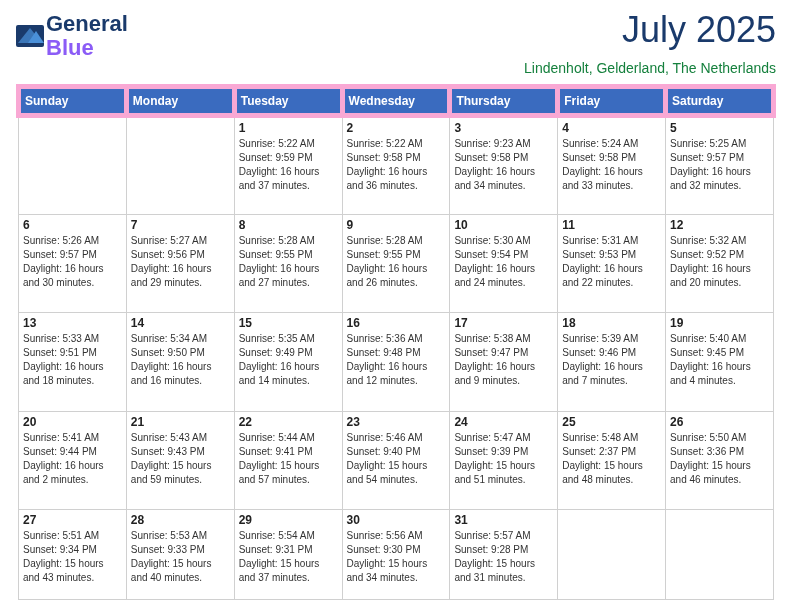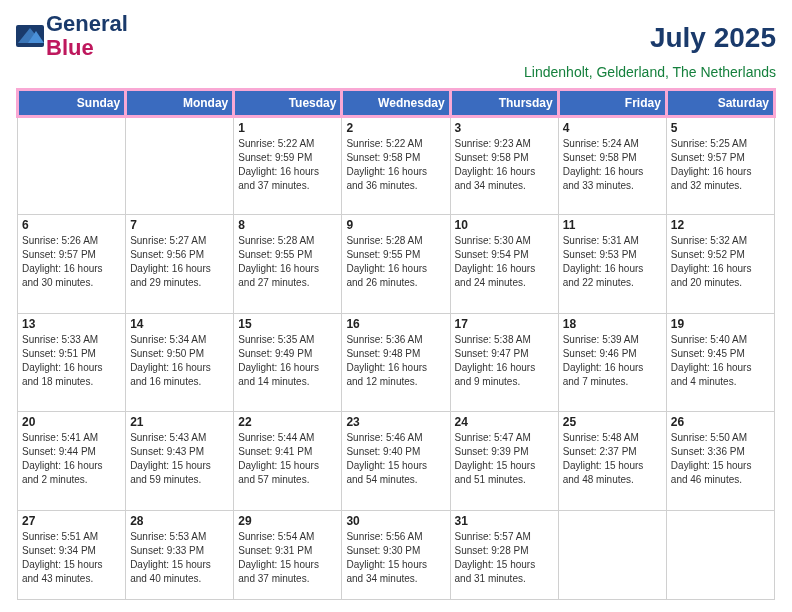--- a/index.html
+++ b/index.html
@@ -27,57 +27,56 @@
       display: flex;
       align-items: center;
     }
     .logo-text {
       font-size: 22px;
       font-weight: bold;
       color: #1a3a6b;
       line-height: 1.1;
     }
     .logo-text span {
-      color: #be185d;
+      color: #8b5cf6;
     }
     .logo-icon {
       width: 28px;
       height: 22px;
       margin-right: 2px;
     }
     .title-block {
       text-align: right;
     }
     .month-title {
-      font-size: 28px;
-      font-weight: bold;
+      font-size: 36px;
+      font-weight: normal;
       color: #1a3a6b;
       line-height: 1;
-      margin-top: 12px;
     }
     .subtitle {
       font-size: 14px;
       color: #15803d;
       margin-top: 12px;
     }
     .calendar {
       flex: 1;
       border: 1px solid #ccc;
       border-collapse: collapse;
       width: 100%;
       table-layout: fixed;
     }
     .calendar th {
       background: #3a6bbf;
       color: #fff;
       font-size: 12px;
       font-weight: bold;
       padding: 5px 4px;
-      text-align: right;
-      border: 3px solid #f9a8d4;
+      text-align: left;
+      border: 5px solid #f9a8d4;
     }
     .calendar td {
       vertical-align: top;
       border: 1px solid #d0d0d0;
       padding: 3px 4px;
       font-size: 9.5px;
       color: #333;
       background: #fff;
       height: 88px;
     }

